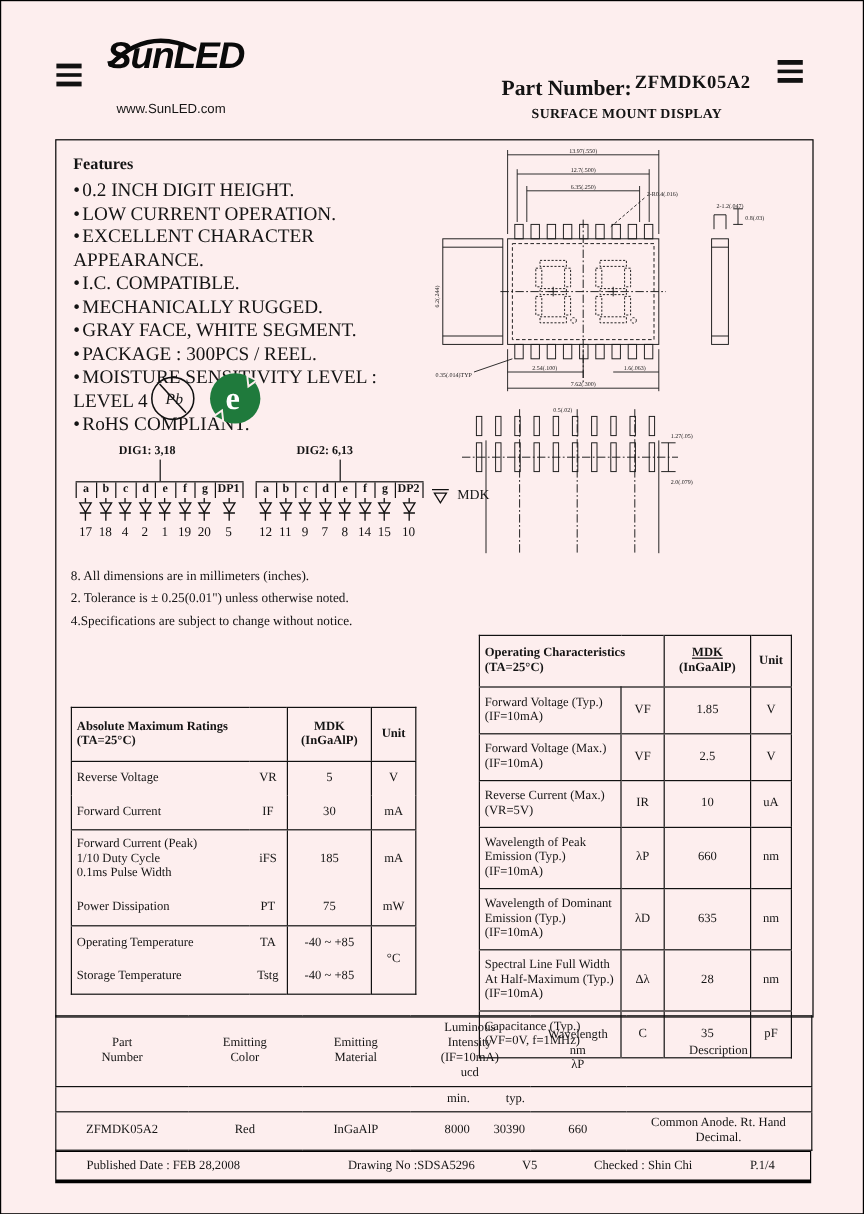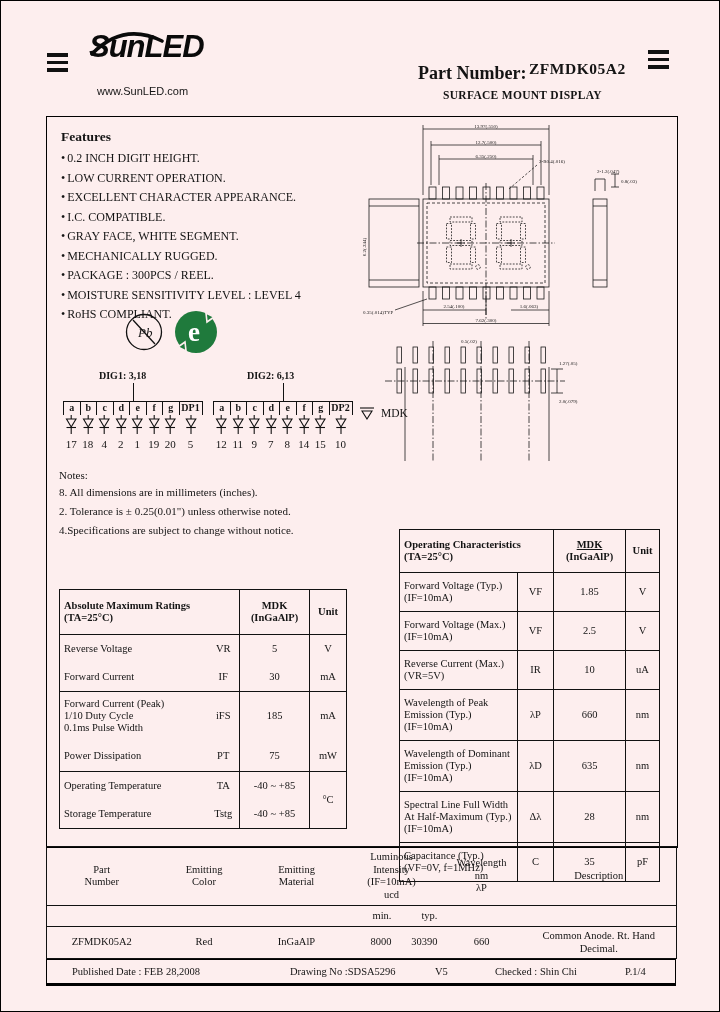--- a/index.html
+++ b/index.html
@@ -18,21 +18,21 @@
          letter-spacing:-1px;color:#0a0a0a;}
   .site{font-family:"Liberation Sans",sans-serif;font-size:11px;}
   .pnlabel{font-size:18px;font-weight:bold;}
   .pnvalue{font-size:15.5px;font-weight:bold;letter-spacing:.5px;}
   .subtitle{font-size:11.5px;font-weight:600;letter-spacing:.3px;}
 
   
   .mainbox{border:1.2px solid #000;}
 
   .feat-title{font-size:13.5px;font-weight:bold;}
-  .feat{font-size:12px;line-height:19.5px;}
+  .feat{font-size:16px;line-height:19.5px;}
   .feat::before{content:"•";margin-right:2px;}
 
   .notes-title{font-size:11px;}
   .note{font-size:11px;line-height:19px;}
 
   
   .diglabel{font-size:10px;font-weight:bold;}
   .stem{width:1.2px;background:#111;}
   .pingroup{display:flex;flex-direction:column;}
   .busrow{display:flex;border-top:1.6px solid #111;}
@@ -94,22 +94,22 @@
 
   <div class="abs mainbox" style="left:45px;top:115px;width:630px;height:730px;"></div>
 
   <div class="abs" style="left:60px;top:128px;width:300px;">
     <div class="feat-title">Features</div>
     <div style="margin-top:4px;">
       <div class="feat">0.2 INCH DIGIT HEIGHT.</div>
       <div class="feat">LOW CURRENT OPERATION.</div>
       <div class="feat">EXCELLENT CHARACTER APPEARANCE.</div>
       <div class="feat">I.C. COMPATIBLE.</div>
+      <div class="feat">MECHANICALLY RUGGED.</div>
       <div class="feat">GRAY FACE, WHITE SEGMENT.</div>
-      <div class="feat">MECHANICALLY RUGGED.</div>
       <div class="feat">PACKAGE : 300PCS / REEL.</div>
       <div class="feat">MOISTURE SENSITIVITY LEVEL : LEVEL 4</div>
       <div class="feat">RoHS COMPLIANT.</div>
     </div>
   </div>
 
   <svg class="abs" style="left:122px;top:310px;" width="42" height="42">
     <circle cx="21" cy="21" r="17.5" fill="none" stroke="#111" stroke-width="1.3"></circle>
     <text x="15" y="26" style="font-size:13px;font-style:italic;">Pb</text>
     <line x1="10" y1="9" x2="32" y2="33" stroke="#111" stroke-width="1.3"></line>
@@ -441,21 +441,20 @@
 
   <svg class="abs" style="left:356px;top:404px;" width="20" height="18">
     <g stroke="#111" stroke-width="1.1" fill="none">
       <line x1="3" y1="3" x2="17" y2="3"></line>
       <path d="M5,6 L15,6 L10,14 Z"></path>
     </g>
   </svg>
   <div class="abs mdktxt" style="left:380px;top:406px;">MDK</div>
 
   <div class="abs" style="left:58px;top:468px;width:340px;">
-    <div class="notes-title">Notes:</div>
     <div style="margin-top:2px;">
       <div class="note">8. All dimensions are in millimeters (inches).</div>
       <div class="note">2. Tolerance is ± 0.25(0.01") unless otherwise noted.</div>
       <div class="note">4.Specifications are subject to change without notice.</div>
     </div>
   </div>
 
   <table class="amr" style="left:58px;top:588px;">
     <colgroup>
         <col style="width:148px;">

